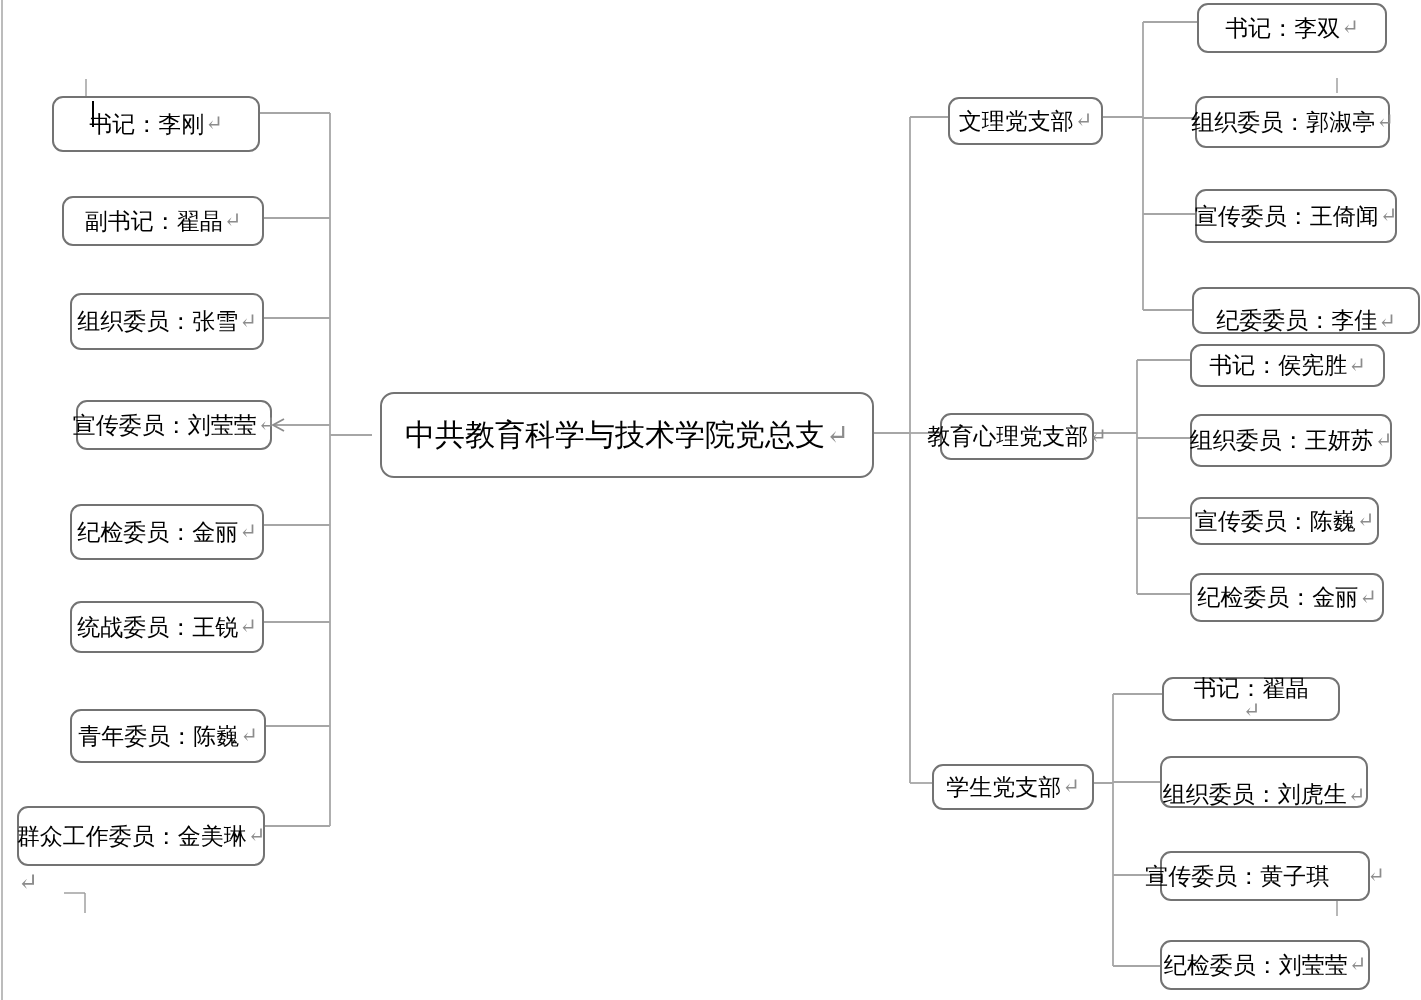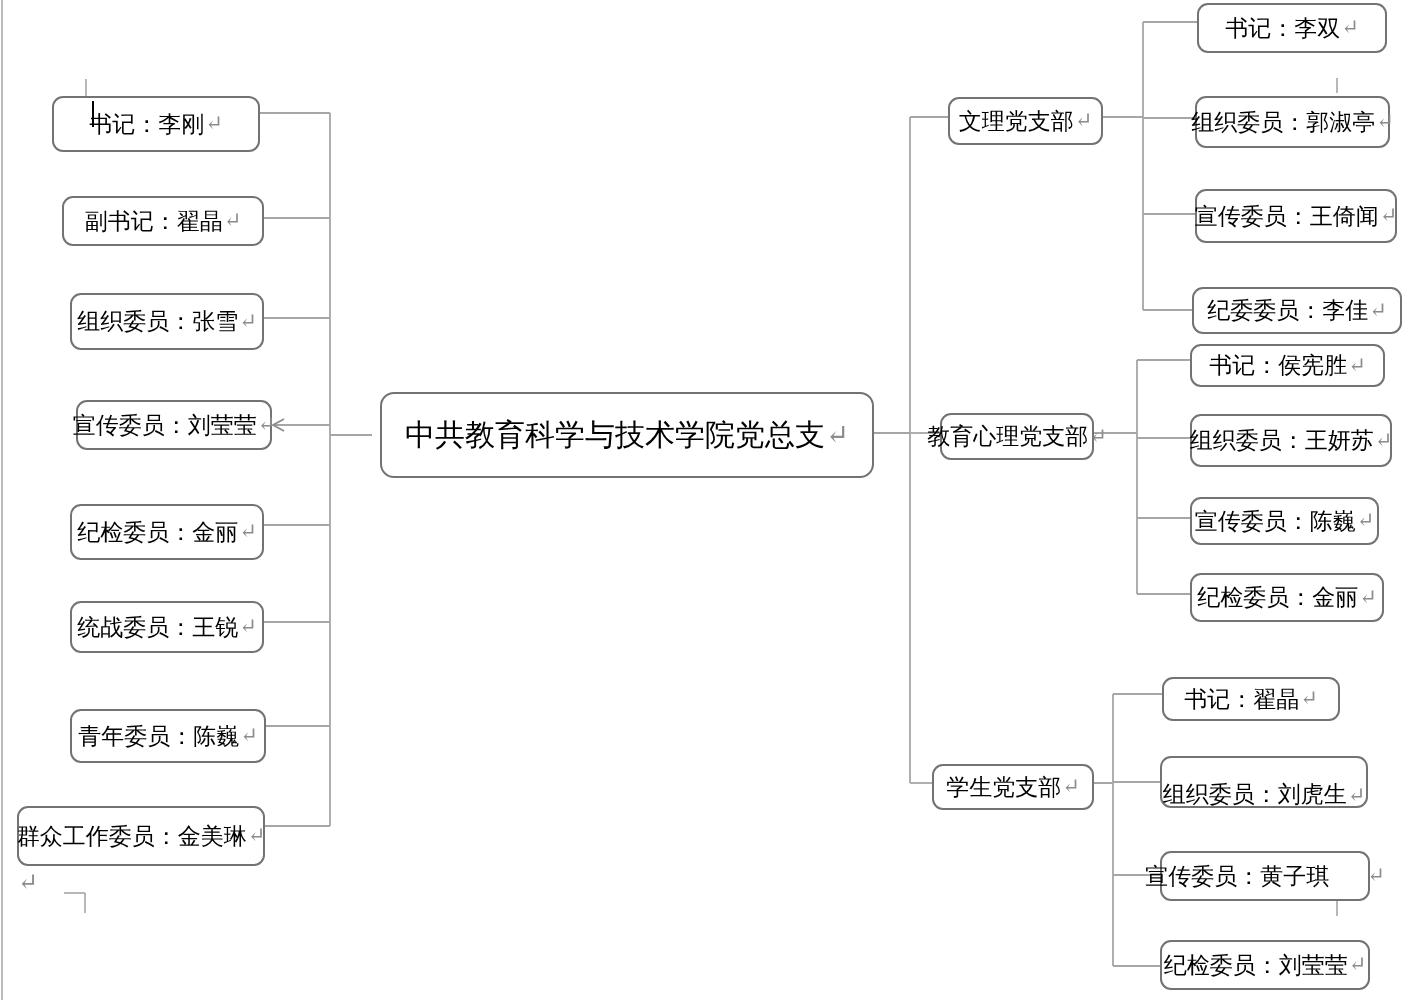--- a/index.html
+++ b/index.html
@@ -143,21 +143,21 @@
       <span class="pmark">↵</span>
   </div>
   <div class="node" style="left:1195px;top:96px;width:195px;height:52px;">
     <span>组织委员：郭淑亭</span>
       <span class="pmark">↵</span>
   </div>
   <div class="node" style="left:1195px;top:189px;width:202px;height:54px;">
     <span>宣传委员：王倚闻</span>
       <span class="pmark">↵</span>
   </div>
-  <div class="node" style="left:1192px;top:287px;width:210px;height:47px;">
+  <div class="node" style="left:1192px;top:287px;width:228px;height:47px;align-items:flex-end;">
     <span>纪委委员：李佳</span>
       <span class="pmark">↵</span>
   </div>
 
   <div class="node" style="left:1190px;top:344px;width:195px;height:43px;">
     <span>书记：侯宪胜</span>
       <span class="pmark">↵</span>
   </div>
   <div class="node" style="left:1190px;top:414px;width:202px;height:53px;">
     <span>组织委员：王妍苏</span>
@@ -165,21 +165,21 @@
   </div>
   <div class="node" style="left:1190px;top:497px;width:189px;height:48px;">
     <span>宣传委员：陈巍</span>
       <span class="pmark">↵</span>
   </div>
   <div class="node" style="left:1190px;top:573px;width:194px;height:49px;">
     <span>纪检委员：金丽</span>
       <span class="pmark">↵</span>
   </div>
 
-  <div class="node" style="left:1162px;top:677px;width:178px;height:44px;">
+  <div class="node" style="left:1162px;top:677px;width:178px;height:44px;flex-direction:column;">
     <span>书记：翟晶</span>
       <span class="pmark">↵</span>
   </div>
   <div class="node" style="left:1160px;top:756px;width:208px;height:52px;align-items:flex-end;">
     <span>组织委员：刘虎生</span>
       <span class="pmark">↵</span>
   </div>
   <div class="node" style="left:1160px;top:851px;width:210px;height:50px;gap:37px;">
     <span>宣传委员：黄子琪</span>
       <span class="pmark">↵</span>

